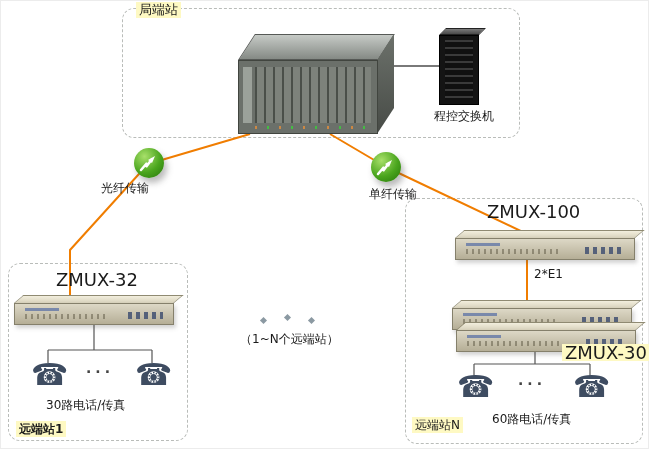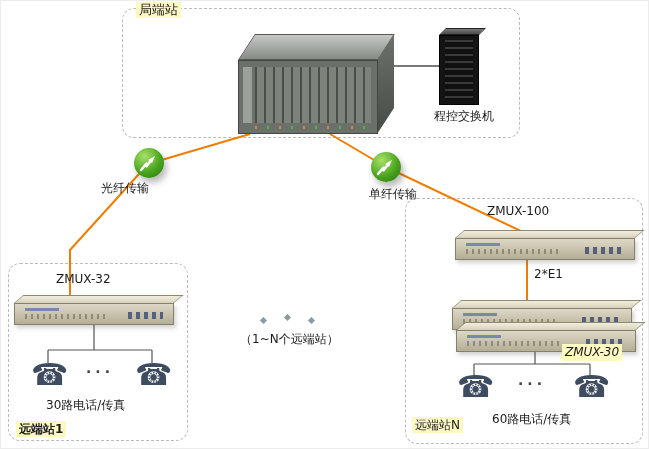--- a/index.html
+++ b/index.html
@@ -11,21 +11,21 @@
 
   .dashed-box { position:absolute; border:1px dashed #b9bcb9; border-radius:12px; background:transparent; }
 
   .wires { position:absolute; left:0; top:0; pointer-events:none; }
   .wire-orange { fill:none; stroke:#f07d00; stroke-width:2; stroke-linejoin:round; }
   .wire-dark   { fill:none; stroke:#4d4d4d; stroke-width:1.5; }
   .wire-thin   { fill:none; stroke:#555; stroke-width:1.2; }
 
   .lbl { position:absolute; font-size:12px; line-height:16px; white-space:nowrap; color:#1a1a1a; }
   .lbl--bg { background:#fef9c3; padding:0 3px; z-index:6; }
-  .lbl--md { font-size:12px; line-height:17px; }
+  .lbl--md { font-size:18px; line-height:17px; }
   .lbl--lg { font-size:15px; line-height:18px; }
   .lbl--c  { text-align:center; }
 
   
   .chassis { position:absolute; left:238px; top:34px; width:157px; height:100px; z-index:4; }
   .c-top  { position:absolute; left:0; top:0; width:140px; height:26px;
             background:linear-gradient(#c6cac6,#858a85); border:1px solid #565956;
             transform:skewX(-33deg); transform-origin:0 100%; }
   .c-side { position:absolute; left:139px; top:0; width:17px; height:100px;
             background:linear-gradient(#6c716b,#474b46);
@@ -170,21 +170,21 @@
   <div class="mid-dot" style="left:309px;top:318px;"></div>
 
   <span class="lbl lbl--bg" style="left:136px;top:2px;font-size:13px;">局端站</span>
   <span class="lbl" style="left:434px;top:108px;text-align:right;">程控交换机</span>
 
   <span class="lbl" style="left:101px;top:180px;">光纤传输</span>
   <span class="lbl" style="left:369px;top:186px;">单纤传输</span>
   <span class="lbl" style="left:534px;top:266px;">2*E1</span>
 
   <span class="lbl lbl--md" style="left:487px;top:203px;">ZMUX-100</span>
-  <span class="lbl lbl--md lbl--bg" style="left:562px;top:344px;font-style:italic;">ZMUX-30</span>
+  <span class="lbl lbl--md lbl--bg" style="left:562px;top:344px;">ZMUX-30</span>
   <span class="lbl lbl--md" style="left:56px;top:271px;">ZMUX-32</span>
 
   <span class="lbl" style="left:46px;top:397px;">30路电话/传真</span>
   <span class="lbl" style="left:492px;top:411px;">60路电话/传真</span>
 
   <span class="lbl lbl--bg" style="left:16px;top:421px;font-weight:bold;">远端站1</span>
   <span class="lbl lbl--bg" style="left:412px;top:417px;">远端站N</span>
 
   <span class="lbl" style="left:240px;top:331px;">（1~N个远端站）</span>
 

